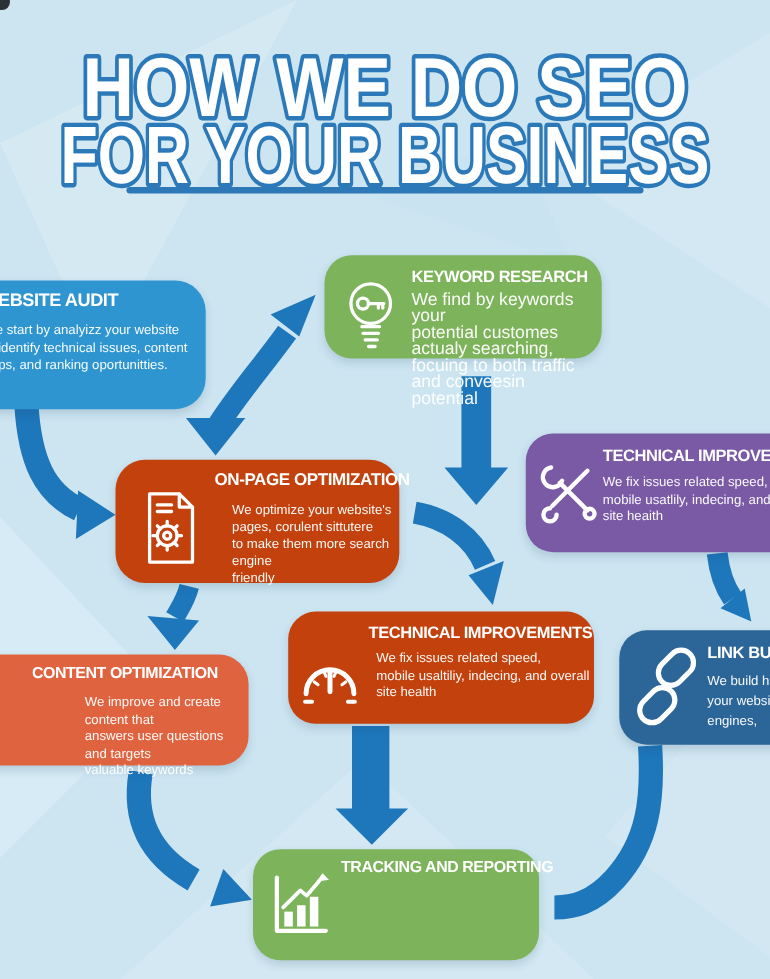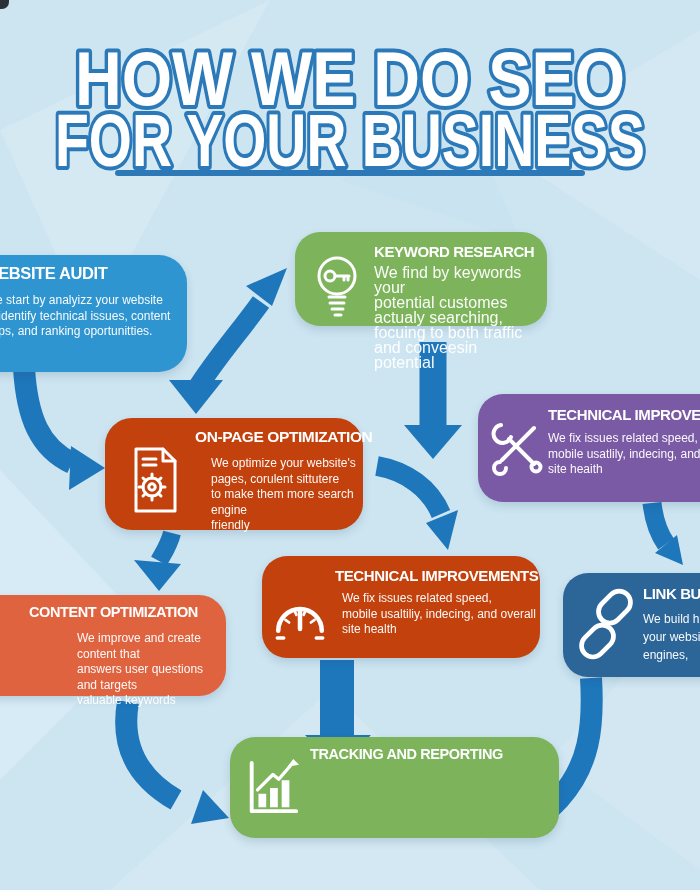--- a/index.html
+++ b/index.html
@@ -47,21 +47,21 @@
   #b-tech .icon{left:9px;top:36px;}
   #b-tech .bt{left:73px;top:11px;}
   #b-tech .bb{left:80px;top:35px;}
   #b-link    {left:563px;top:573px;width:240px;height:104px;}
   #b-link .icon{left:10px;top:11px;}
   #b-link .bt{left:80px;top:12px;}
   #b-link .bb{left:80px;top:37px;line-height:18px;}
   #b-content {left:-32px;top:595px;width:258px;height:101px;border-radius:27px;}
   #b-content .bt{left:61px;top:9px;font-size:14.5px;text-align:right;}
   #b-content .bb{left:61px;top:36px;margin-left:48px;}
-  #b-track   {left:230px;top:737px;width:329px;height:101px;}
+  #b-track   {left:230px;top:772px;width:260px;height:101px;}
   #b-track .icon{left:13px;top:18px;}
   #b-track .bt{left:80px;top:9px;font-size:14.5px;}
   #b-track .bb{left:80px;top:32px;}
 </style>
 </head>
 <body>
 
 <div id="canvas">
 
   <svg id="bg-pattern" width="700" height="890">

